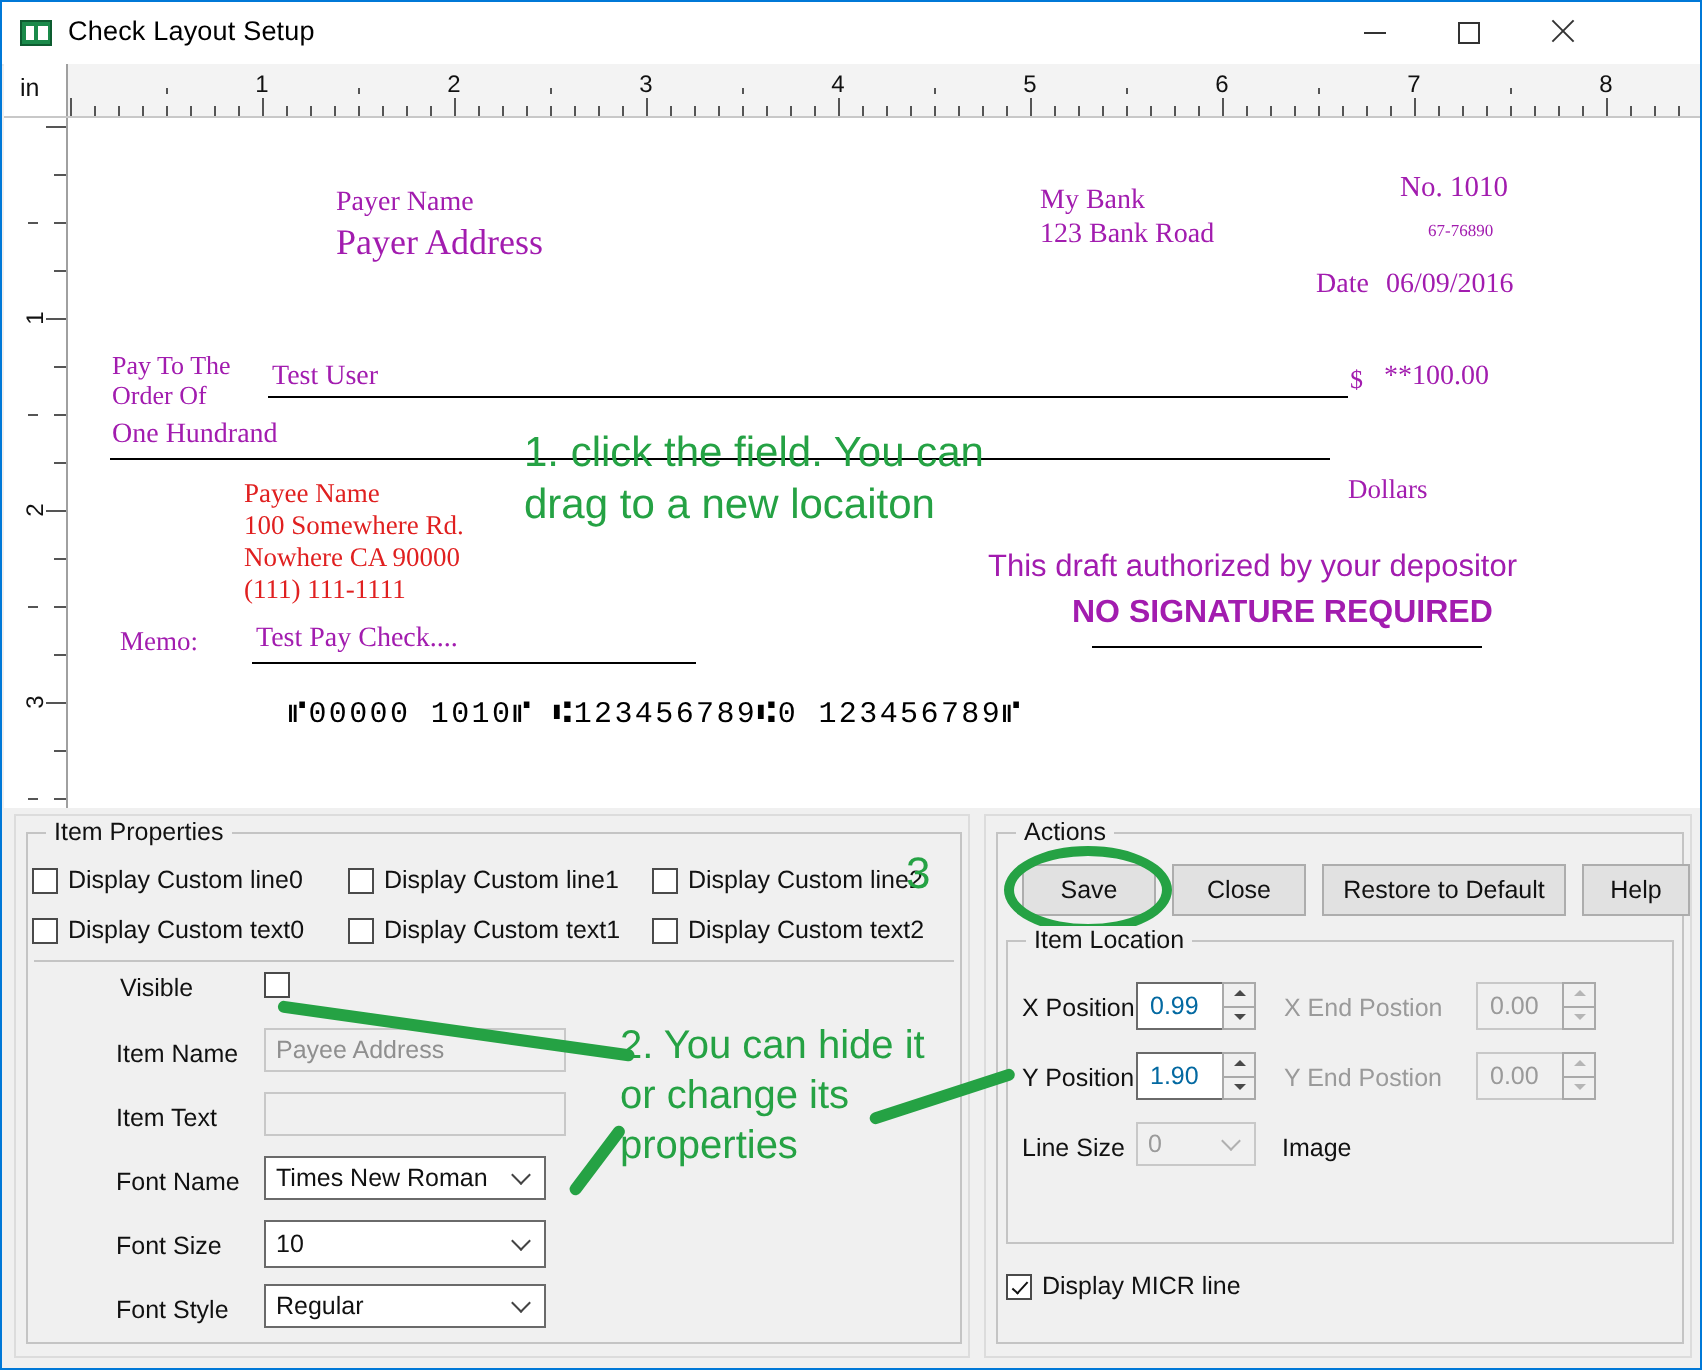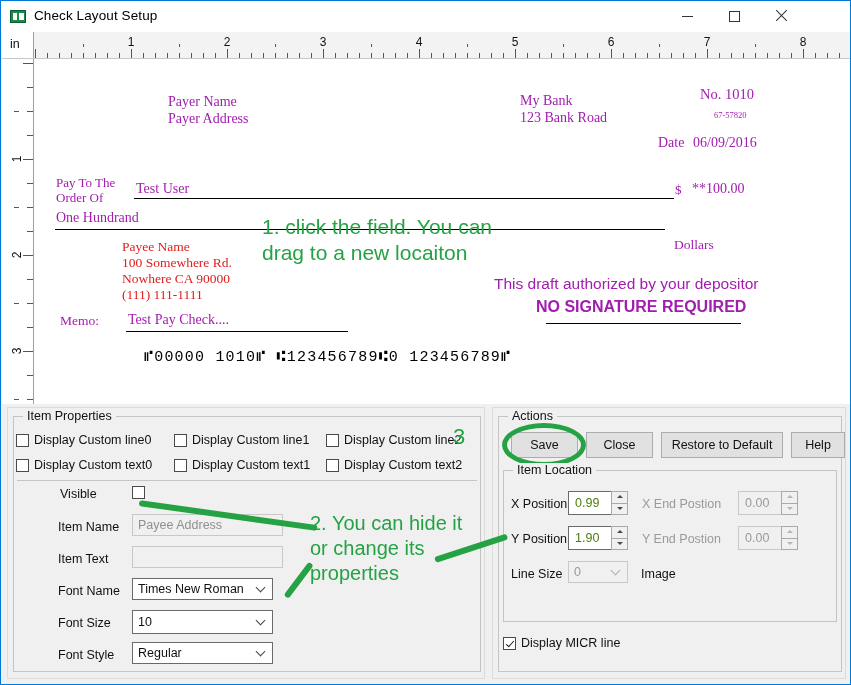--- a/index.html
+++ b/index.html
@@ -323,21 +323,21 @@
     position: absolute;
     box-sizing: border-box;
     display: flex;
   }
   .spin .sval {
     flex: 1;
     border: 1px solid #6a6a6a;
     border-right: none;
     background: #ffffff;
     font-size: 12.5px;
-    color: #4d7c0f;
+    color: #0369a1;
     padding: 2px 6px;
     display: flex;
     align-items: center;
     box-sizing: border-box;
   }
   .spin.disabled .sval {
     border-color: #c8c8c8;
     background: #f0f0f0;
     color: #9a9a9a;
   }
@@ -524,27 +524,27 @@
         <div class="halfdash" style="top: 340px;"></div>
         <div class="lblv" style="top: 100px;">1</div>
         <div class="lblv" style="top: 196px;">2</div>
         <div class="lblv" style="top: 292px;">3</div>
       </div>
   </div>
 
   <div class="canvas">
 
     <div class="chk" style="left:134px; top:35px; font-size:14px;">Payer Name</div>
-    <div class="chk" style="left:134px; top:52px; font-size:14px;">Payer Address</div>
+    <div class="chk" style="left:134px; top:52px; font-size:18px;">Payer Address</div>
 
     <div class="chk" style="left:486px; top:34px; font-size:14px;">My Bank</div>
     <div class="chk" style="left:486px; top:51px; font-size:14px;">123 Bank Road</div>
 
     <div class="chk" style="left:666px; top:27px; font-size:14.5px;">No. 1010</div>
-    <div class="chk" style="left:680px; top:51px; font-size:8.5px;">67-57820</div>
+    <div class="chk" style="left:680px; top:51px; font-size:8.5px;">67-76890</div>
 
     <div class="chk" style="left:624px; top:76px; font-size:14px;">Date</div>
     <div class="chk" style="left:659px; top:76px; font-size:14px;">06/09/2016</div>
 
     <div class="chk" style="left:22px; top:116px; font-size:13px;">Pay To The</div>
     <div class="chk" style="left:22px; top:131px; font-size:13px;">Order Of</div>
     <div class="chk" style="left:102px; top:122px; font-size:14px;">Test User</div>
     <div class="chk-line" style="left:100px; top:139px; width:540px;"></div>
 
     <div class="chk" style="left:641px; top:123px; font-size:13px;">$</div>

